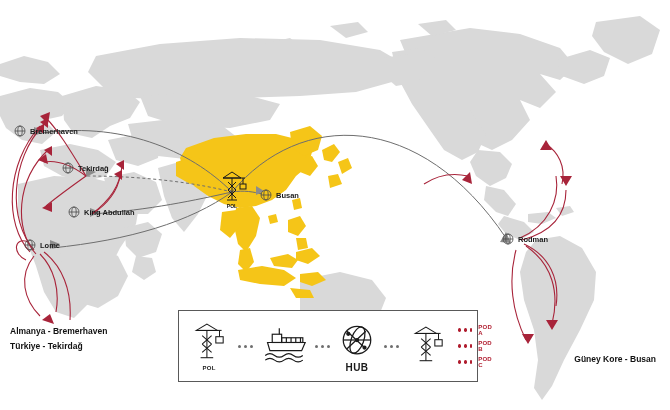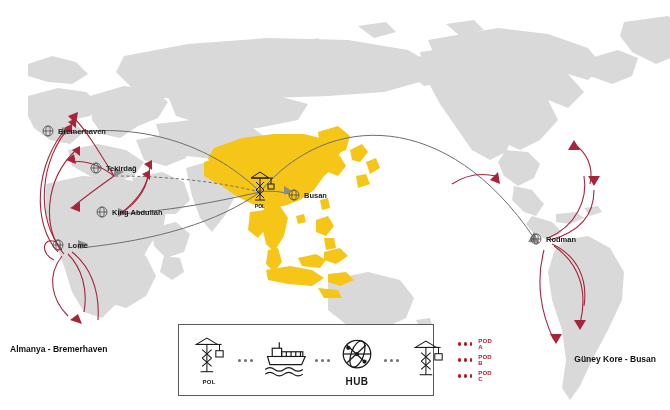--- a/index.html
+++ b/index.html
@@ -1,37 +1,37 @@
 <!DOCTYPE html>
 <html><head>
 <meta charset="utf-8">
 <style>
   html,body{margin:0;padding:0;background:#fff;}
   body{width:670px;height:410px;position:relative;overflow:hidden;
        font-family:"Liberation Sans",sans-serif;}
-  #map-root{position:absolute;inset:0;margin-left:28px;}
+  #map-root{position:absolute;inset:0;}
   svg{display:block;}
   .port-label{font-size:7.5px;font-weight:bold;fill:#1a1a1a;
               font-family:"Liberation Sans",sans-serif;}
-  .legend-box{position:absolute;left:178px;top:324px;width:256px;height:72px;
+  .legend-box{position:absolute;left:178px;top:310px;width:300px;height:72px;
               border:1px solid #595959;background:#fff;box-sizing:border-box;}
   .legend-inner{display:flex;align-items:center;height:100%;padding:0 8px;
                 box-sizing:border-box;}
   .lg-item{display:flex;flex-direction:column;align-items:center;justify-content:center;}
   .lg-cap{font-size:6px;font-weight:bold;color:#1a1a1a;margin-top:1px;letter-spacing:.3px;}
   .lg-cap.big{font-size:10px;margin-top:2px;letter-spacing:.5px;}
   .dots{display:flex;gap:3px;margin:0 7px;}
   .dots i{width:3px;height:3px;border-radius:50%;background:#6e6e6e;display:block;}
   .pod-wrap{display:flex;flex-direction:column;gap:4px;margin-left:8px;}
   .pod-row{display:flex;align-items:center;gap:3px;}
   .pod-row .pd{width:3.5px;height:3.5px;border-radius:50%;background:#b01c2e;display:block;}
   .pod-lbl{font-size:6px;font-weight:bold;color:#b01c2e;margin-left:3px;letter-spacing:.2px;}
   .corner-text{position:absolute;font-size:8.5px;font-weight:bold;color:#111;
                line-height:14.5px;white-space:nowrap;}
-  #routes-left{left:10px;top:342px;}
+  #routes-left{left:10px;top:324px;}
   #routes-right{right:14px;top:352px;text-align:center;}
 </style>
 </head>
 <body>
 
 <div id="map-root">
 <svg width="670" height="410" viewBox="0 0 670 410" xmlns="http://www.w3.org/2000/svg">
   <rect x="0" y="0" width="670" height="410" fill="#ffffff"></rect>
 
   <g fill="#d9d9d9">
@@ -339,17 +339,18 @@
           <i class="pd"></i>
         <span class="pod-lbl">POD C</span>
       </div>
     </div>
 
   </div>
 </div>
 
 <div class="corner-text" id="routes-left">
   <div>Almanya - Bremerhaven</div>
+  <div>Türkiye - Tekirdağ</div>
 </div>
 
 <div class="corner-text" id="routes-right">
   <div>Güney Kore - Busan</div>
 </div>
 
 </body></html>

